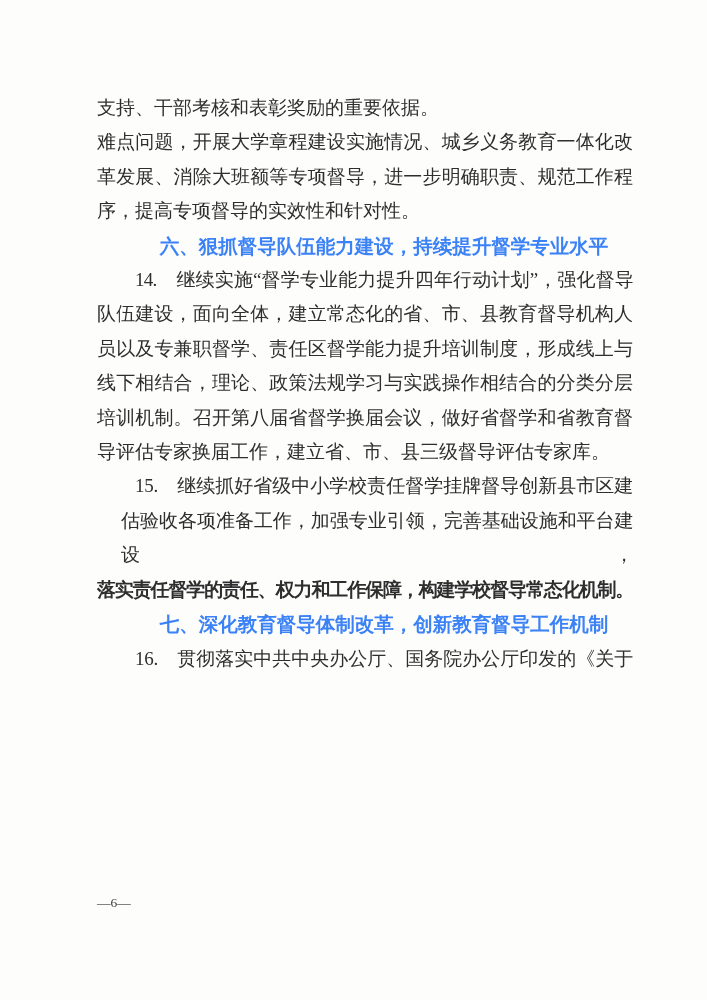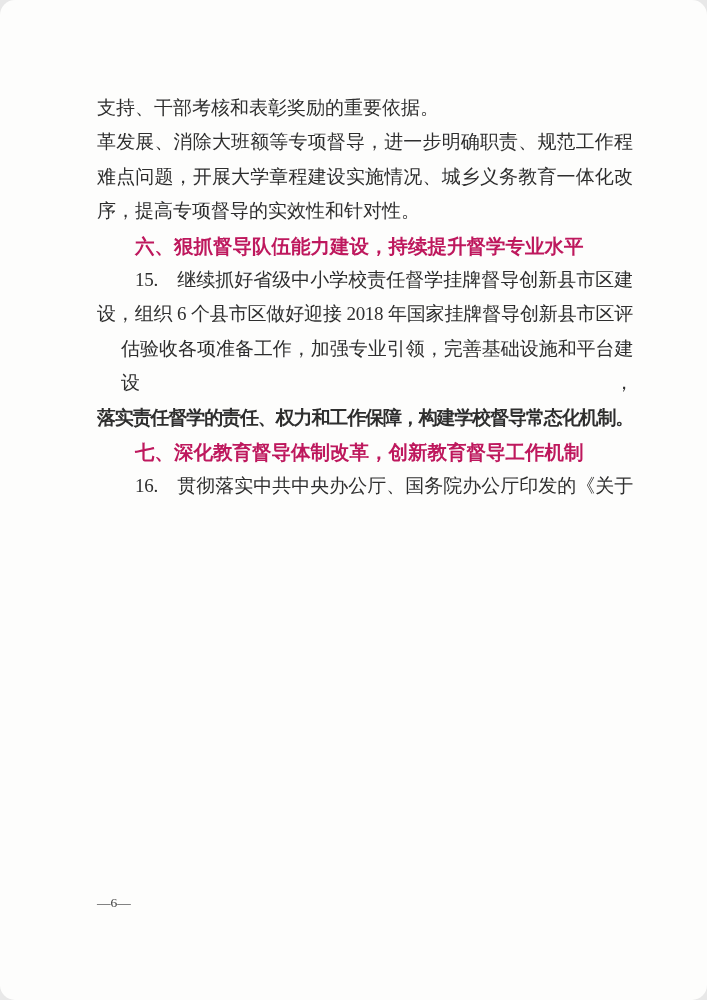--- a/index.html
+++ b/index.html
@@ -5,21 +5,20 @@
   html, body { margin: 0; padding: 0; background: #e8e8e8; }
   .page {
     position: relative;
     width: 707px;
     height: 1000px;
     margin: 0 auto;
     background: #fdfdfc;
     overflow: hidden;
     font-family: "Liberation Serif", "DejaVu Serif", serif;
     color: #2e2e2e;
-    border-radius: 15px;
   }
   .text-column {
     position: absolute;
     left: 97px;
     top: 91px;
     width: 536px;
   }
   .para { margin: 0; padding: 0; }
   .line {
     margin: 0;
@@ -35,22 +34,23 @@
     text-align-last: justify;
     white-space: normal;
   }
   .fit-xs { letter-spacing: -0.3px; }
   .fit-sm { letter-spacing: -0.6px; margin-left: 24px; }
   .fit-md { letter-spacing: -0.8px; }
   .fit-lg { letter-spacing: -1.3px; font-weight: bold; }
   .heading {
     font-family: "Liberation Sans", "DejaVu Sans", sans-serif;
     font-weight: 700;
-    color: #be185d;
+    color: #3b82f6;
     font-size: 19.5px;
+    text-align: center;
   }
   .page-number {
     position: absolute;
     left: 97px;
     top: 895px;
     font-size: 13.5px;
     color: #3a3a3a;
     font-family: "Liberation Serif", "DejaVu Serif", serif;
   }
 </style>
@@ -58,34 +58,41 @@
 <body>
 
 <div class="page">
   <div class="text-column">
 
     <div class="para">
       <p class="line">支持、干部考核和表彰奖励的重要依据。</p>
     </div>
 
     <div class="para">
+      <p class="line fill">难点问题，开展大学章程建设实施情况、城乡义务教育一体化改</p>
       <p class="line fill">革发展、消除大班额等专项督导，进一步明确职责、规范工作程</p>
-      <p class="line fill">难点问题，开展大学章程建设实施情况、城乡义务教育一体化改</p>
       <p class="line">序，提高专项督导的实效性和针对性。</p>
     </div>
 
 
     <div class="para">
       <p class="line heading indent">六、狠抓督导队伍能力建设，持续提升督学专业水平</p>
     </div>
 
+    <div class="para">
+      <p class="line indent fill fit-md">14.　继续实施“督学专业能力提升四年行动计划”，强化督导</p>
+      <p class="line fill">队伍建设，面向全体，建立常态化的省、市、县教育督导机构人</p>
+      <p class="line fill">员以及专兼职督学、责任区督学能力提升培训制度，形成线上与</p>
+      <p class="line fill">线下相结合，理论、政策法规学习与实践操作相结合的分类分层</p>
+      <p class="line fill">培训机制。召开第八届省督学换届会议，做好省督学和省教育督</p>
+      <p class="line">导评估专家换届工作，建立省、市、县三级督导评估专家库。</p>
+    </div>
 
     <div class="para">
       <p class="line indent fill fit-xs">15.　继续抓好省级中小学校责任督学挂牌督导创新县市区建</p>
-      <p class="line fill fit-xs">设，组织 6 个县市区做好迎接 2018 年国家挂牌督导创新县市区评</p>
       <p class="line fill fit-sm">估验收各项准备工作，加强专业引领，完善基础设施和平台建设，</p>
       <p class="line fill fit-lg">落实责任督学的责任、权力和工作保障，构建学校督导常态化机制。</p>
     </div>
 
     <div class="para">
       <p class="line heading indent">七、深化教育督导体制改革，创新教育督导工作机制</p>
     </div>
 
     <div class="para">
       <p class="line indent fill fit-xs">16.　贯彻落实中共中央办公厅、国务院办公厅印发的《关于</p>

